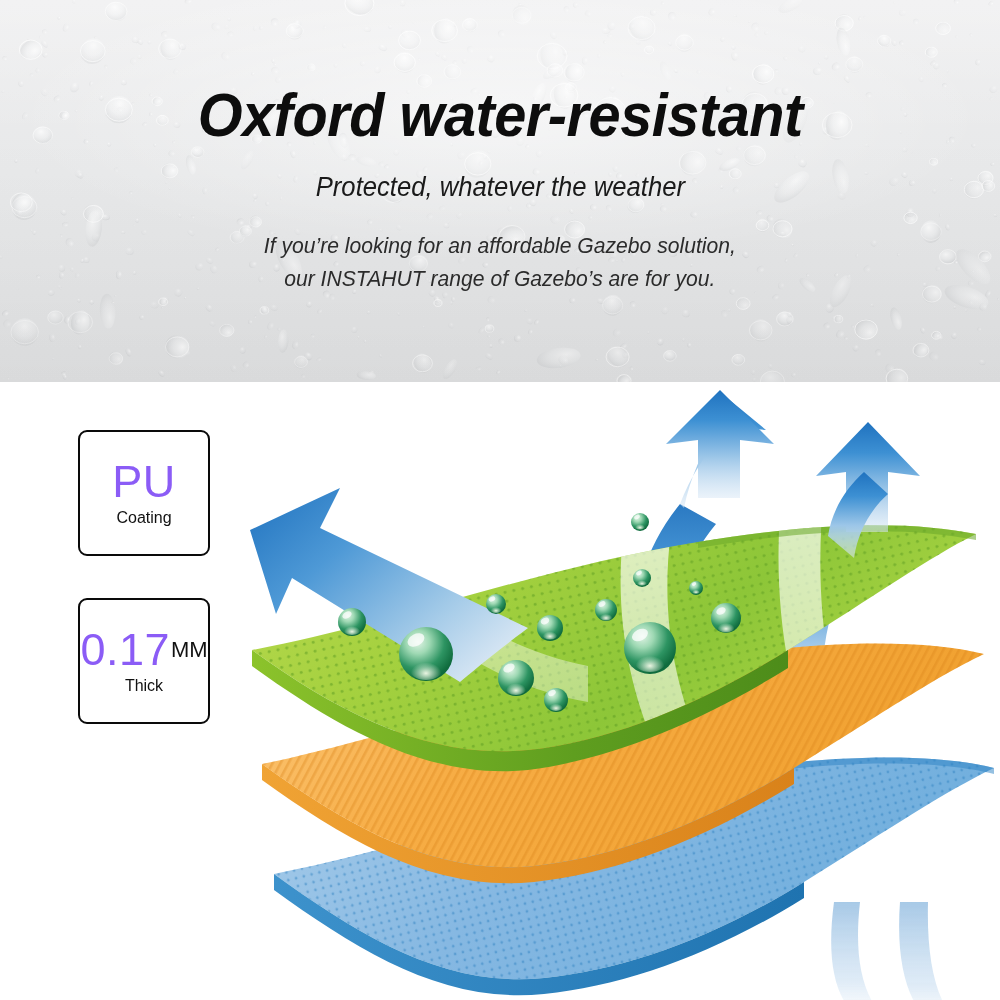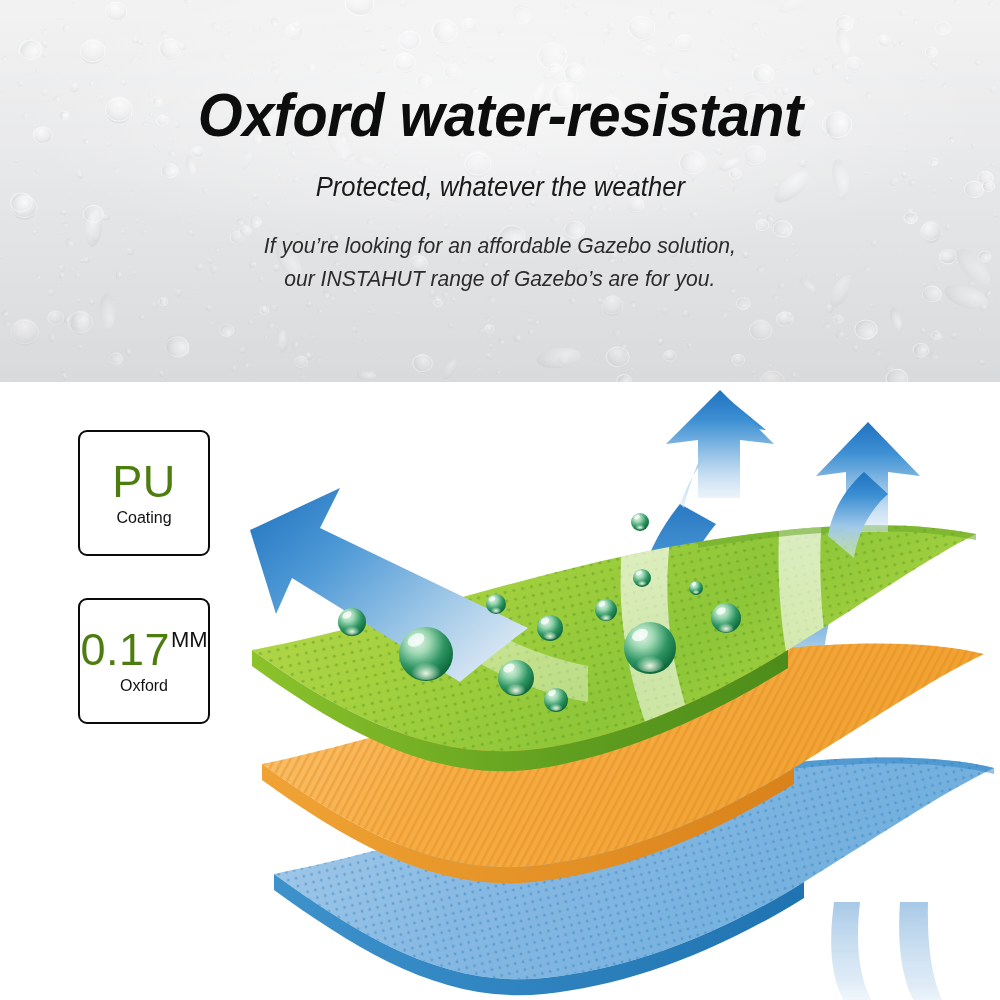--- a/index.html
+++ b/index.html
@@ -72,28 +72,28 @@
     width:132px;
     border:2.5px solid #0a0a0a;
     border-radius:9px;
     background:#fff;
     display:flex; flex-direction:column;
     align-items:center; justify-content:center;
     margin-bottom:42px;
   }
   .badge-1, .badge-2, .badge-3 { height:126px; }
   .badge-big {
-    font-size:45px; color:#4d7c0f; line-height:1.0; font-weight:normal;
+    font-size:45px; color:#8b5cf6; line-height:1.0; font-weight:normal;
     letter-spacing:0.5px;
   }
   .badge-small {
     font-size:16px; color:#111; line-height:1.1; margin-top:5px;
     font-weight:normal;
   }
-  .badge-num-row { display:flex; align-items:flex-start; }
+  .badge-num-row { display:flex; align-items:center; }
   .badge-unit { font-size:22px; color:#111; margin-left:1px; }
 
   
   .illus { position:absolute; left:228px; top:0px; width:772px; height:618px; }
   .illus svg { display:block; }
 </style>
 </head>
 <body>
 
 <div class="banner">
@@ -877,21 +877,21 @@
       <div class="badge-big">PU</div>
       <div class="badge-small">Coating</div>
     </div>
 
 
     <div class="badge badge-3">
       <div class="badge-num-row">
         <span class="badge-big">0.17</span>
         <span class="badge-unit">MM</span>
       </div>
-      <div class="badge-small">Oxford</div>
+      <div class="badge-small">Thick</div>
     </div>
 
   </div>
 
   <div class="illus">
     <svg width="772" height="618" viewBox="0 0 772 618">
       <defs>
 
         <linearGradient id="grnTop" x1="0" y1="0" x2="1" y2="0.35">
           <stop offset="0%" stop-color="#b9d94f"></stop>

